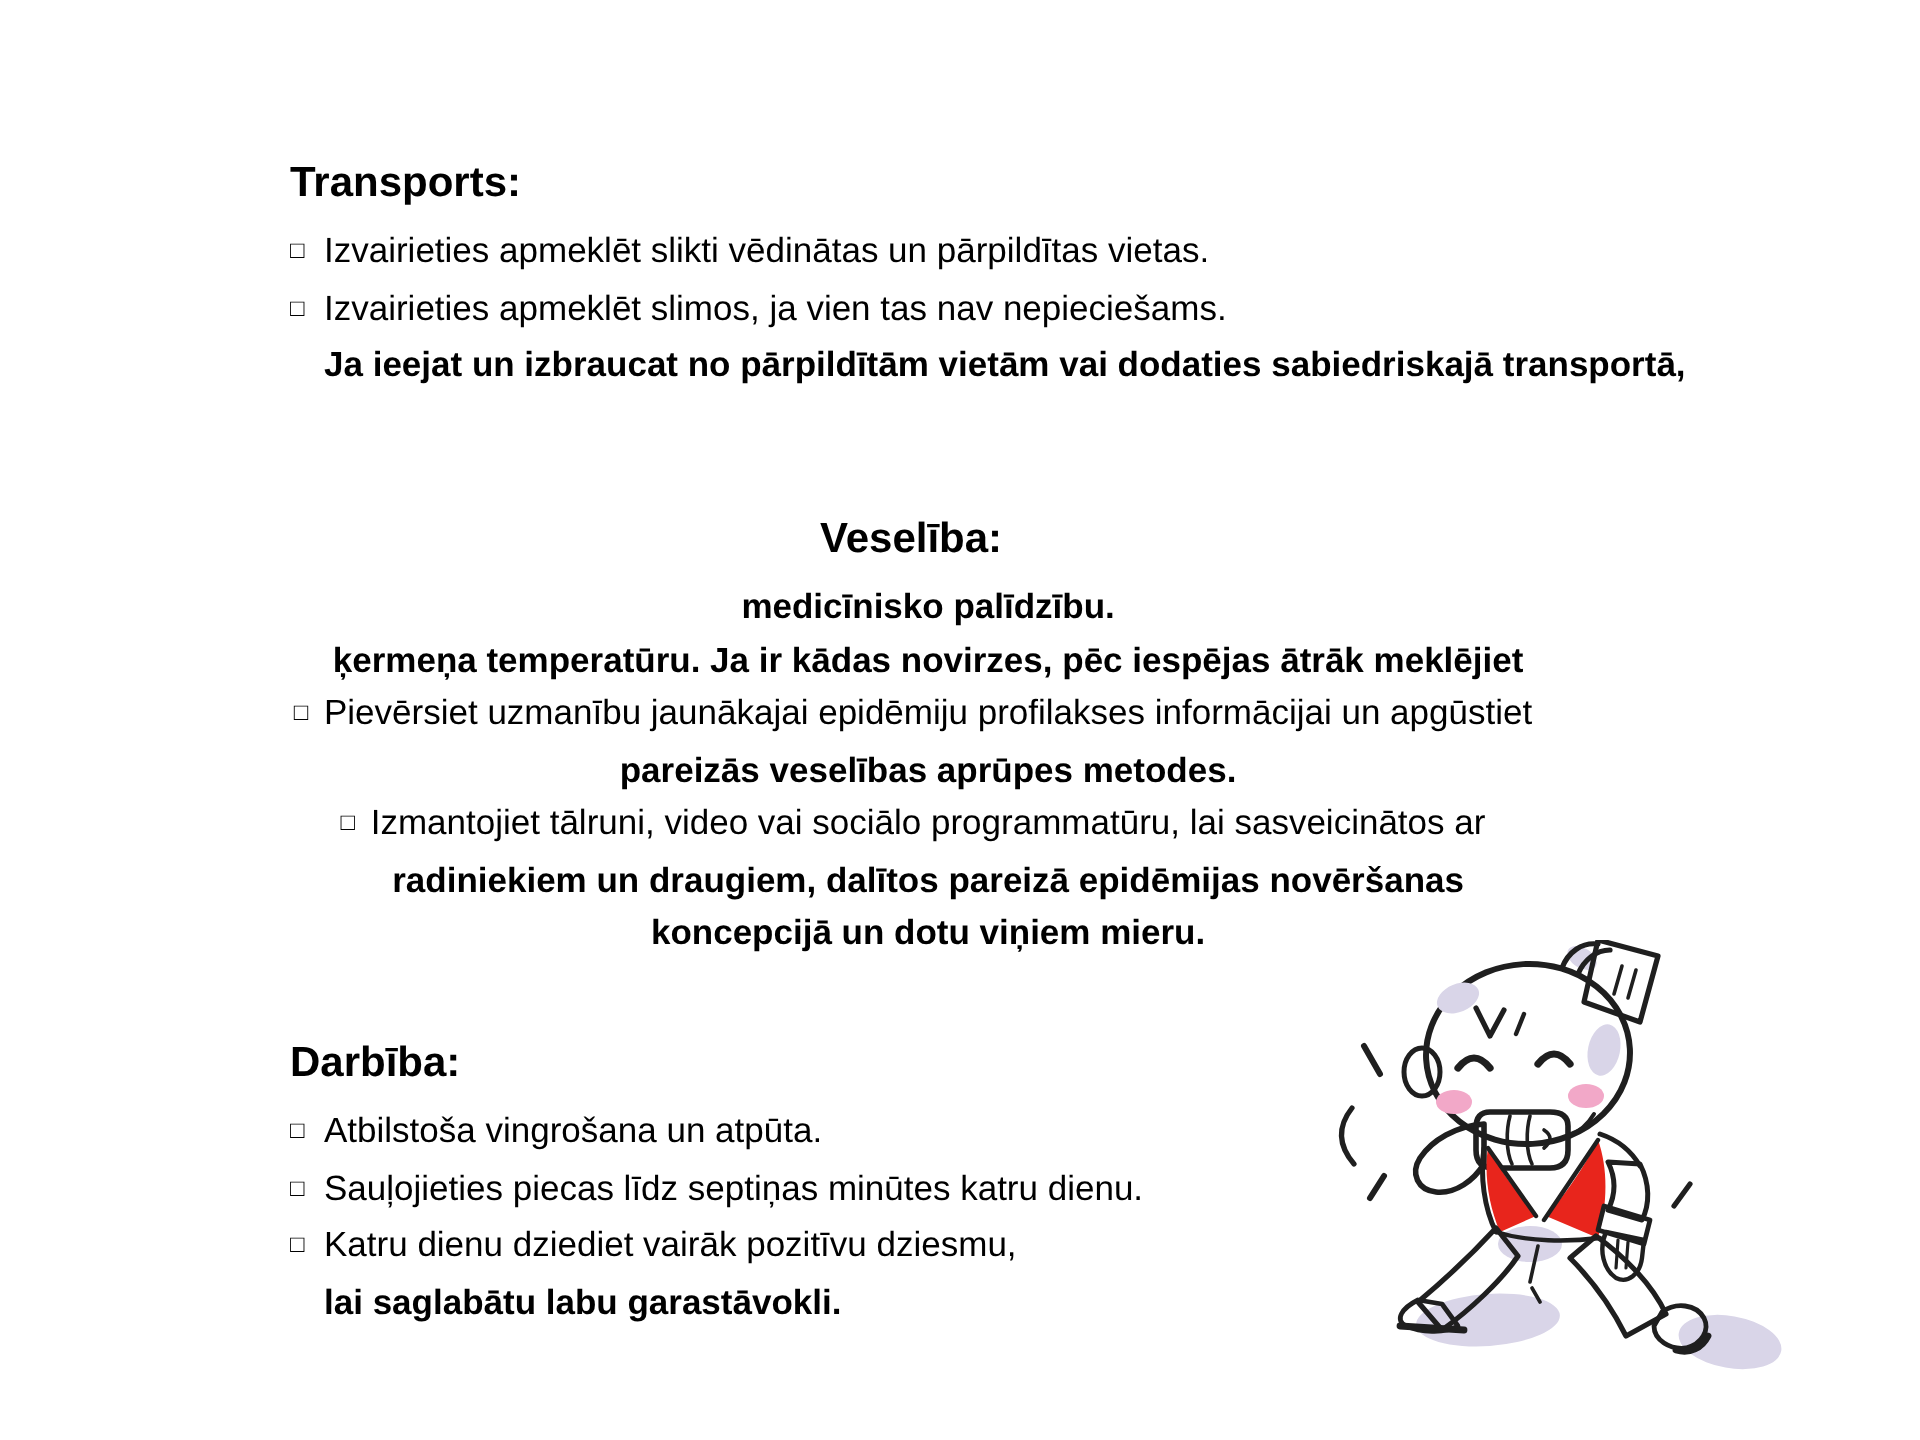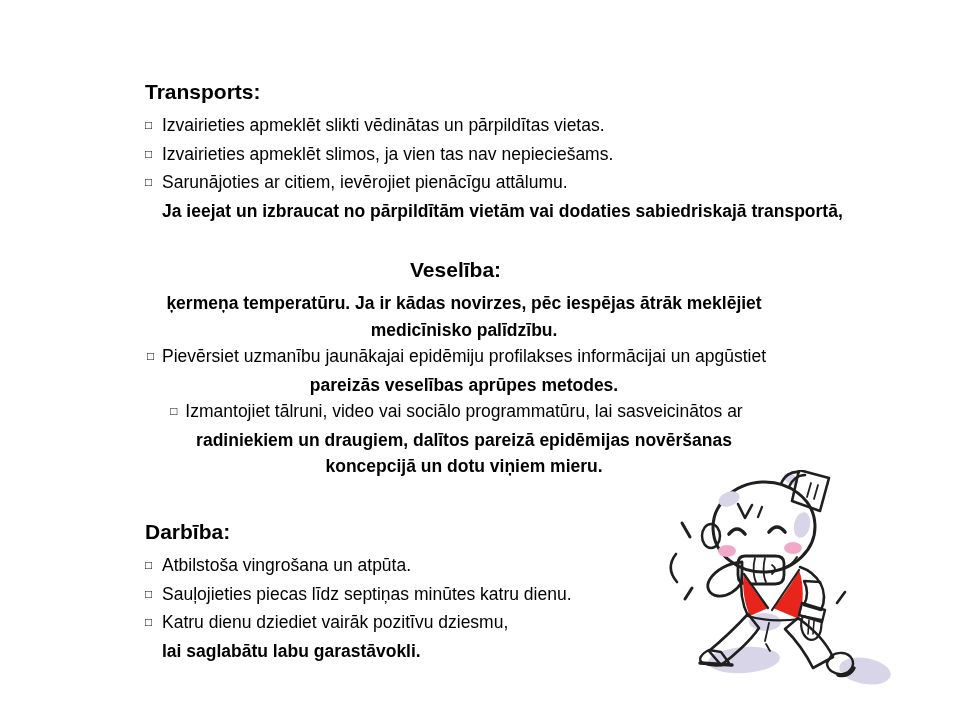--- a/index.html
+++ b/index.html
@@ -32,35 +32,32 @@
 <div class="slide">
 
   <div class="section" id="sec-transports">
     <h2>Transports:</h2>
     <div class="line">
       <span class="bullet">□</span><span>Izvairieties apmeklēt slikti vēdinātas un pārpildītas vietas.</span>
     </div>
     <div class="line">
       <span class="bullet">□</span><span>Izvairieties apmeklēt slimos, ja vien tas nav nepieciešams.</span>
     </div>
-    <div class="line">
-      <span class="bullet">□</span><span>Sarunājoties ar citiem, ievērojiet pienācīgu attālumu.</span>
-    </div>
     <div class="line cont">
       <span>Ja ieejat un izbraucat no pārpildītām vietām vai dodaties sabiedriskajā transportā,</span>
     </div>
   </div>
 
   <div class="section" id="sec-veseliba">
     <h2>Veselība:</h2>
     <div class="line cont">
-      <span>ķermeņa temperatūru. Ja ir kādas novirzes, pēc iespējas ātrāk meklējiet</span>
+      <span>medicīnisko palīdzību.</span>
     </div>
     <div class="line cont">
-      <span>medicīnisko palīdzību.</span>
+      <span>ķermeņa temperatūru. Ja ir kādas novirzes, pēc iespējas ātrāk meklējiet</span>
     </div>
     <div class="line">
       <span class="bullet">□</span><span>Pievērsiet uzmanību jaunākajai epidēmiju profilakses informācijai un apgūstiet</span>
     </div>
     <div class="line cont">
       <span>pareizās veselības aprūpes metodes.</span>
     </div>
     <div class="line">
       <span class="bullet">□</span><span>Izmantojiet tālruni, video vai sociālo programmatūru, lai sasveicinātos ar</span>
     </div>

